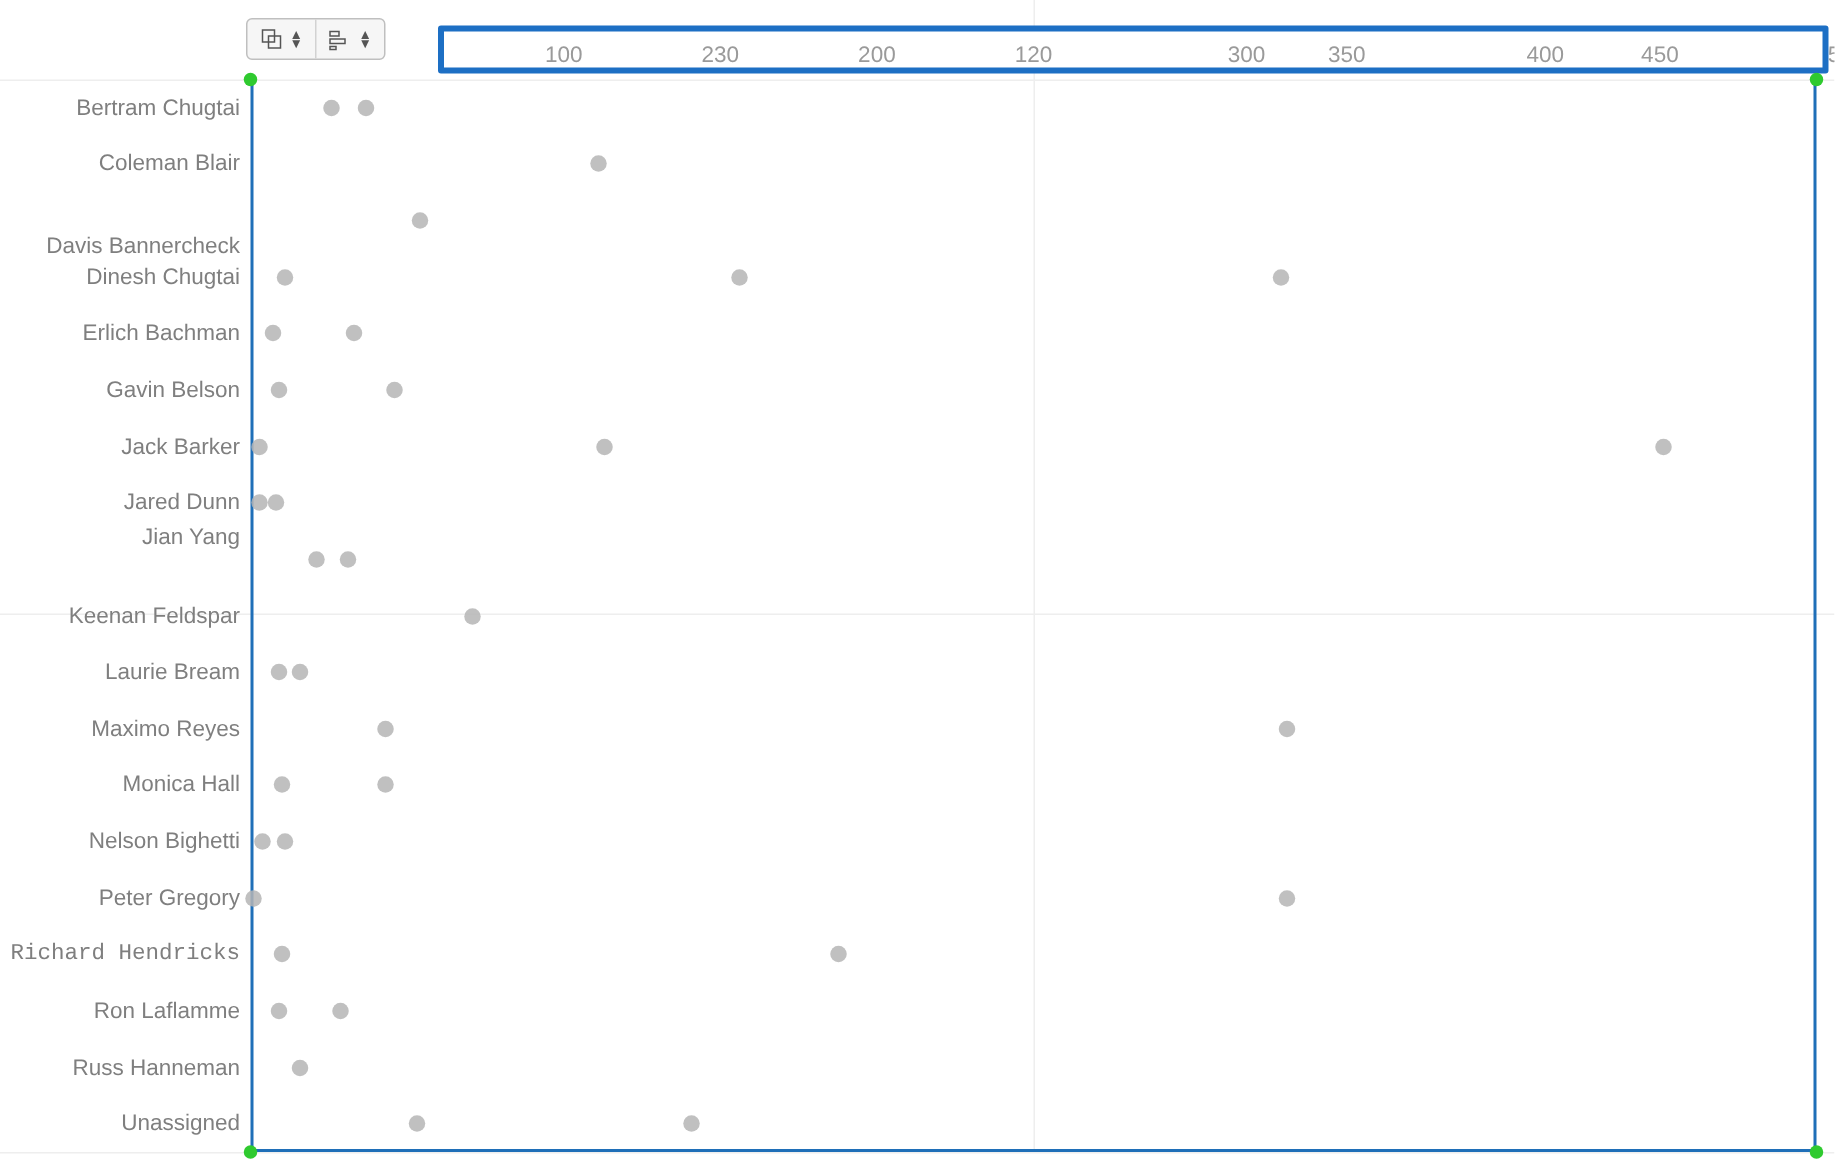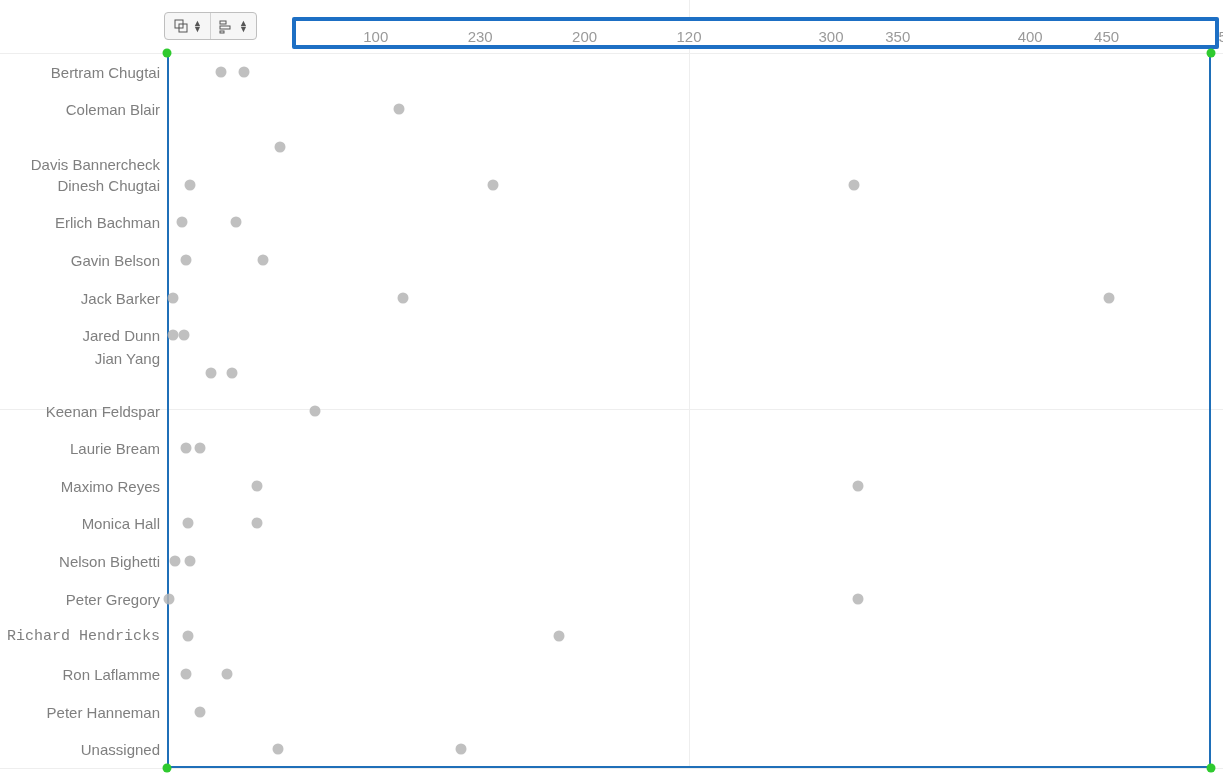--- a/index.html
+++ b/index.html
@@ -182,21 +182,21 @@
       <div class="y-tick-label" style="top: 335.237px;">Jared Dunn</div>
       <div class="y-tick-label" style="top: 358px;">Jian Yang</div>
       <div class="y-tick-label" style="top: 410.5px;">Keenan Feldspar</div>
       <div class="y-tick-label" style="top: 448.132px; margin-left: 28px;">Laurie Bream</div>
       <div class="y-tick-label" style="top: 485.763px;">Maximo Reyes</div>
       <div class="y-tick-label" style="top: 523.395px;">Monica Hall</div>
       <div class="y-tick-label" style="top: 561.026px;">Nelson Bighetti</div>
       <div class="y-tick-label" style="top: 598.658px;">Peter Gregory</div>
       <div class="y-tick-label" style="top: 636.289px; font-family: Liberation Mono, monospace;">Richard Hendricks</div>
       <div class="y-tick-label" style="top: 673.921px;">Ron Laflamme</div>
-      <div class="y-tick-label" style="top: 711.553px;">Peter Hanneman</div>
+      <div class="y-tick-label" style="top: 711.553px;">Russ Hanneman</div>
       <div class="y-tick-label" style="top: 749.184px;">Unassigned</div>
     </div>
 
   <div class="plot-area">
     <div class="vgrid" style="left:50%"></div>
 
     <div id="dots">
         <div class="dot" style="left: 52.2px; top: 18.8158px;"></div>
         <div class="dot" style="left: 75.168px; top: 18.8158px;"></div>
         <div class="dot" style="left: 229.68px; top: 56.4474px;"></div>

